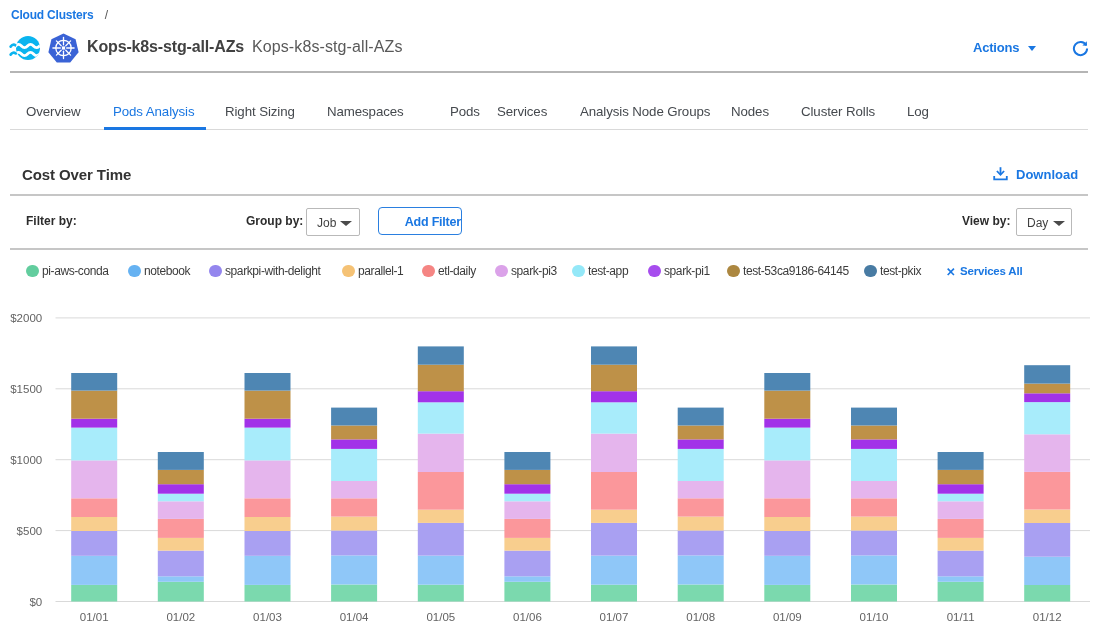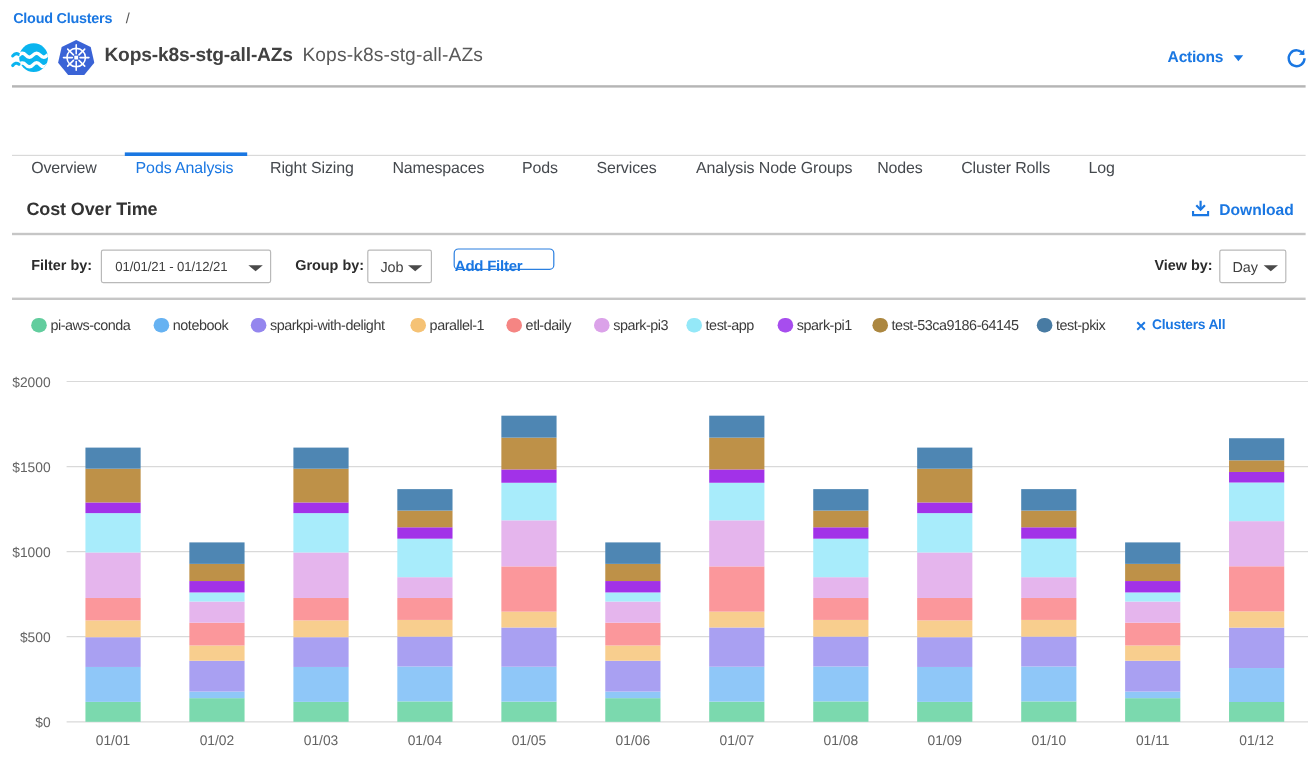--- a/index.html
+++ b/index.html
@@ -10,33 +10,33 @@
   .bc { left:11px; top:8px; font-size:12px; font-weight:700; letter-spacing:-0.2px; color:#1a77e2; }
   .bc .sep { color:#555; font-weight:400; margin-left:8px; letter-spacing:0; }
   
   .title1 { left:87px; top:37px; font-size:16px; font-weight:700; letter-spacing:-0.15px; color:#414141; line-height:20px;}
   .title2 { left:252px; top:37px; font-size:16px; font-weight:400; letter-spacing:0.1px; color:#595959; line-height:20px;}
   .actions { left:973px; top:40px; font-size:13px; font-weight:700; letter-spacing:-0.2px; color:#1a77e2; }
   .caret { display:inline-block; width:0; height:0; border-left:4.7px solid transparent; border-right:4.7px solid transparent; border-top:5.5px solid #1a77e2; margin-left:9px; position:relative; top:-1px;}
   .hr1 { left:10px; right:9px; top:71.3px; height:2px; background:#b5b5b5; }
   
   .tabs { left:26px; top:103.5px; font-size:13.3px; letter-spacing:-0.1px; color:#45494e; }
-  .tab { position:absolute; top:0; white-space:nowrap;margin-top:28px; }
+  .tab { position:absolute; top:0; white-space:nowrap; }
   .tab.active { color:#1a77e2; }
   .tabline { left:10px; right:9px; top:128.5px; height:1px; background:#d9d9d9; }
   .tabactive { top:127px; height:2.5px; background:#1a77e2; }
   
   .cot { left:22px; top:166px; font-size:15px; font-weight:700; letter-spacing:-0.1px; color:#333; }
   .download { left:1016px; top:167px; font-size:13px; font-weight:700; color:#1a77e2; }
   .hr2 { left:10px; right:9px; top:193.5px; height:2px; background:#c6c6c6; }
   
   .flabel { font-size:12px; font-weight:700; color:#2c2c2c; top:214px; }
   .selectbox { border:1px solid #b9b9b9; border-radius:2px; height:28px; top:208px; font-size:12px; color:#3f3f3f; }
   .selcaret { position:absolute; width:0; height:0; border-left:6px solid transparent; border-right:6px solid transparent; border-top:5.5px solid #4a4a4a; top:11.5px; }
-  .addfilter { left:378px; top:207px; width:84px; height:18px; border:1.5px solid #2a7fe0; border-radius:4px; font-size:12.5px; letter-spacing:-0.2px; font-weight:700; color:#1a77e2; text-align:left; line-height:28px; }
+  .addfilter { left:378px; top:207px; width:84px; height:28px; border:1.5px solid #2a7fe0; border-radius:4px; font-size:12.5px; letter-spacing:-0.2px; font-weight:700; color:#1a77e2; text-align:right; line-height:28px; }
   .hr3 { left:10px; right:9px; top:247.5px; height:2px; background:#c6c6c6; }
   
   .legend { left:0; top:264px; width:1097px; height:15px; font-size:12px; letter-spacing:-0.4px; color:#3c3c3c; white-space:nowrap; }
   .litem { position:absolute; top:0; display:inline-flex; align-items:center; }
   .ldot { width:12.5px; height:12.5px; border-radius:50%; margin-right:3.5px; display:inline-block; }
   .deselect { left:947px; top:265px; font-size:11.5px; letter-spacing:-0.2px; font-weight:700; color:#1a77e2; }
   
   .chart { left:0; top:295px; }
   .axlab { font-size:11.5px; fill:#636363; font-family:"Liberation Sans",sans-serif; }
 </style>
@@ -84,21 +84,21 @@
   <svg class="abs" style="left:1072px; top:40px;" width="17" height="17" viewBox="0 0 17 17">
     <path d="M14.2 5.2 A6.6 6.6 0 1 0 15.1 8.5" fill="none" stroke="#1a77e2" stroke-width="2"></path>
     <path d="M14.8 1.2 l0.2 4.6 -4.6 -0.2 z" fill="#1a77e2"></path>
   </svg>
   <div class="abs hr1"></div>
   <div class="abs tabs" style="width:1097px; height:20px;">
     <span class="tab" style="left:0">Overview</span>
     <span class="tab active" style="left:87px">Pods Analysis</span>
     <span class="tab" style="left:199px">Right Sizing</span>
     <span class="tab" style="left:301px">Namespaces</span>
-    <span class="tab" style="left:409px">Pods</span>
+    <span class="tab" style="left:424px">Pods</span>
     <span class="tab" style="left:471px">Services</span>
     <span class="tab" style="left:554px">Analysis Node Groups</span>
     <span class="tab" style="left:705px">Nodes</span>
     <span class="tab" style="left:775px">Cluster Rolls</span>
     <span class="tab" style="left:881px">Log</span>
   </div>
   <div class="abs tabline"></div>
   <div class="abs tabactive" style="left:104px; width:102px;"></div>
 
   <div class="abs cot">Cost Over Time</div>
@@ -106,24 +106,20 @@
     <g stroke="#1a77e2" fill="none" stroke-width="1.8">
       <path d="M7.5 1.2 v7"></path>
       <path d="M3.9 5 L7.5 8.8 L11.1 5" fill="none"></path>
       <path d="M1.2 9.9 v3.4 h12.6 v-3.4"></path>
     </g>
   </svg>
   <div class="abs download">Download</div>
   <div class="abs hr2"></div>
 
   <div class="abs flabel" style="left:26px;">Filter by:</div>
-  <div class="abs selectbox" style="left:84px; width:142px;">
-    <span style="position:absolute; left:11px; top:7.5px; font-size:11px; letter-spacing:-0.1px;">01/01/21 - 01/12/21</span>
-    <span class="selcaret" style="left:122px;"></span>
-  </div>
   <div class="abs flabel" style="left:246px;">Group by:</div>
   <div class="abs selectbox" style="left:306px; width:54px;">
     <span style="position:absolute; left:10px; top:7px;">Job</span>
     <span class="selcaret" style="left:33px;"></span>
   </div>
   <div class="abs addfilter">Add Filter</div>
   <div class="abs flabel" style="left:962px;">View by:</div>
   <div class="abs selectbox" style="left:1016px; width:56px;">
     <span style="position:absolute; left:10px; top:7px;">Day</span>
     <span class="selcaret" style="left:36px;"></span>
@@ -136,21 +132,21 @@
     <span class="litem" style="left:209px"><span class="ldot" style="background:#9486EE"></span>sparkpi-with-delight</span>
     <span class="litem" style="left:342px"><span class="ldot" style="background:#F5C275"></span>parallel-1</span>
     <span class="litem" style="left:422px"><span class="ldot" style="background:#F58583"></span>etl-daily</span>
     <span class="litem" style="left:495px"><span class="ldot" style="background:#DBA2E9"></span>spark-pi3</span>
     <span class="litem" style="left:572px"><span class="ldot" style="background:#94E8F8"></span>test-app</span>
     <span class="litem" style="left:648px"><span class="ldot" style="background:#A74DEE"></span>spark-pi1</span>
     <span class="litem" style="left:727px"><span class="ldot" style="background:#AC8740"></span>test-53ca9186-64145</span>
     <span class="litem" style="left:864px"><span class="ldot" style="background:#487BA3"></span>test-pkix</span>
   </div>
   <div class="abs deselect" style="left:946px;">✕</div>
-    <div class="abs deselect" style="left:960px;">Clusters All</div>
+    <div class="abs deselect" style="left:960px;">Services All</div>
   <svg class="abs chart" width="1097" height="339" viewBox="0 0 1097 339">
 <line x1="55.5" y1="306.5" x2="1090" y2="306.5" stroke="#d9d9d9" stroke-width="1"></line>
 <line x1="55.5" y1="235.6" x2="1090" y2="235.6" stroke="#d9d9d9" stroke-width="1"></line>
 <line x1="55.5" y1="164.7" x2="1090" y2="164.7" stroke="#d9d9d9" stroke-width="1"></line>
 <line x1="55.5" y1="93.8" x2="1090" y2="93.8" stroke="#d9d9d9" stroke-width="1"></line>
 <line x1="55.5" y1="22.9" x2="1090" y2="22.9" stroke="#d9d9d9" stroke-width="1"></line>
 <text x="42.2" y="310.7" text-anchor="end" class="axlab">$0</text>
 <text x="42.2" y="239.8" text-anchor="end" class="axlab">$500</text>
 <text x="42.2" y="168.9" text-anchor="end" class="axlab">$1000</text>
 <text x="42.2" y="98.0" text-anchor="end" class="axlab">$1500</text>

